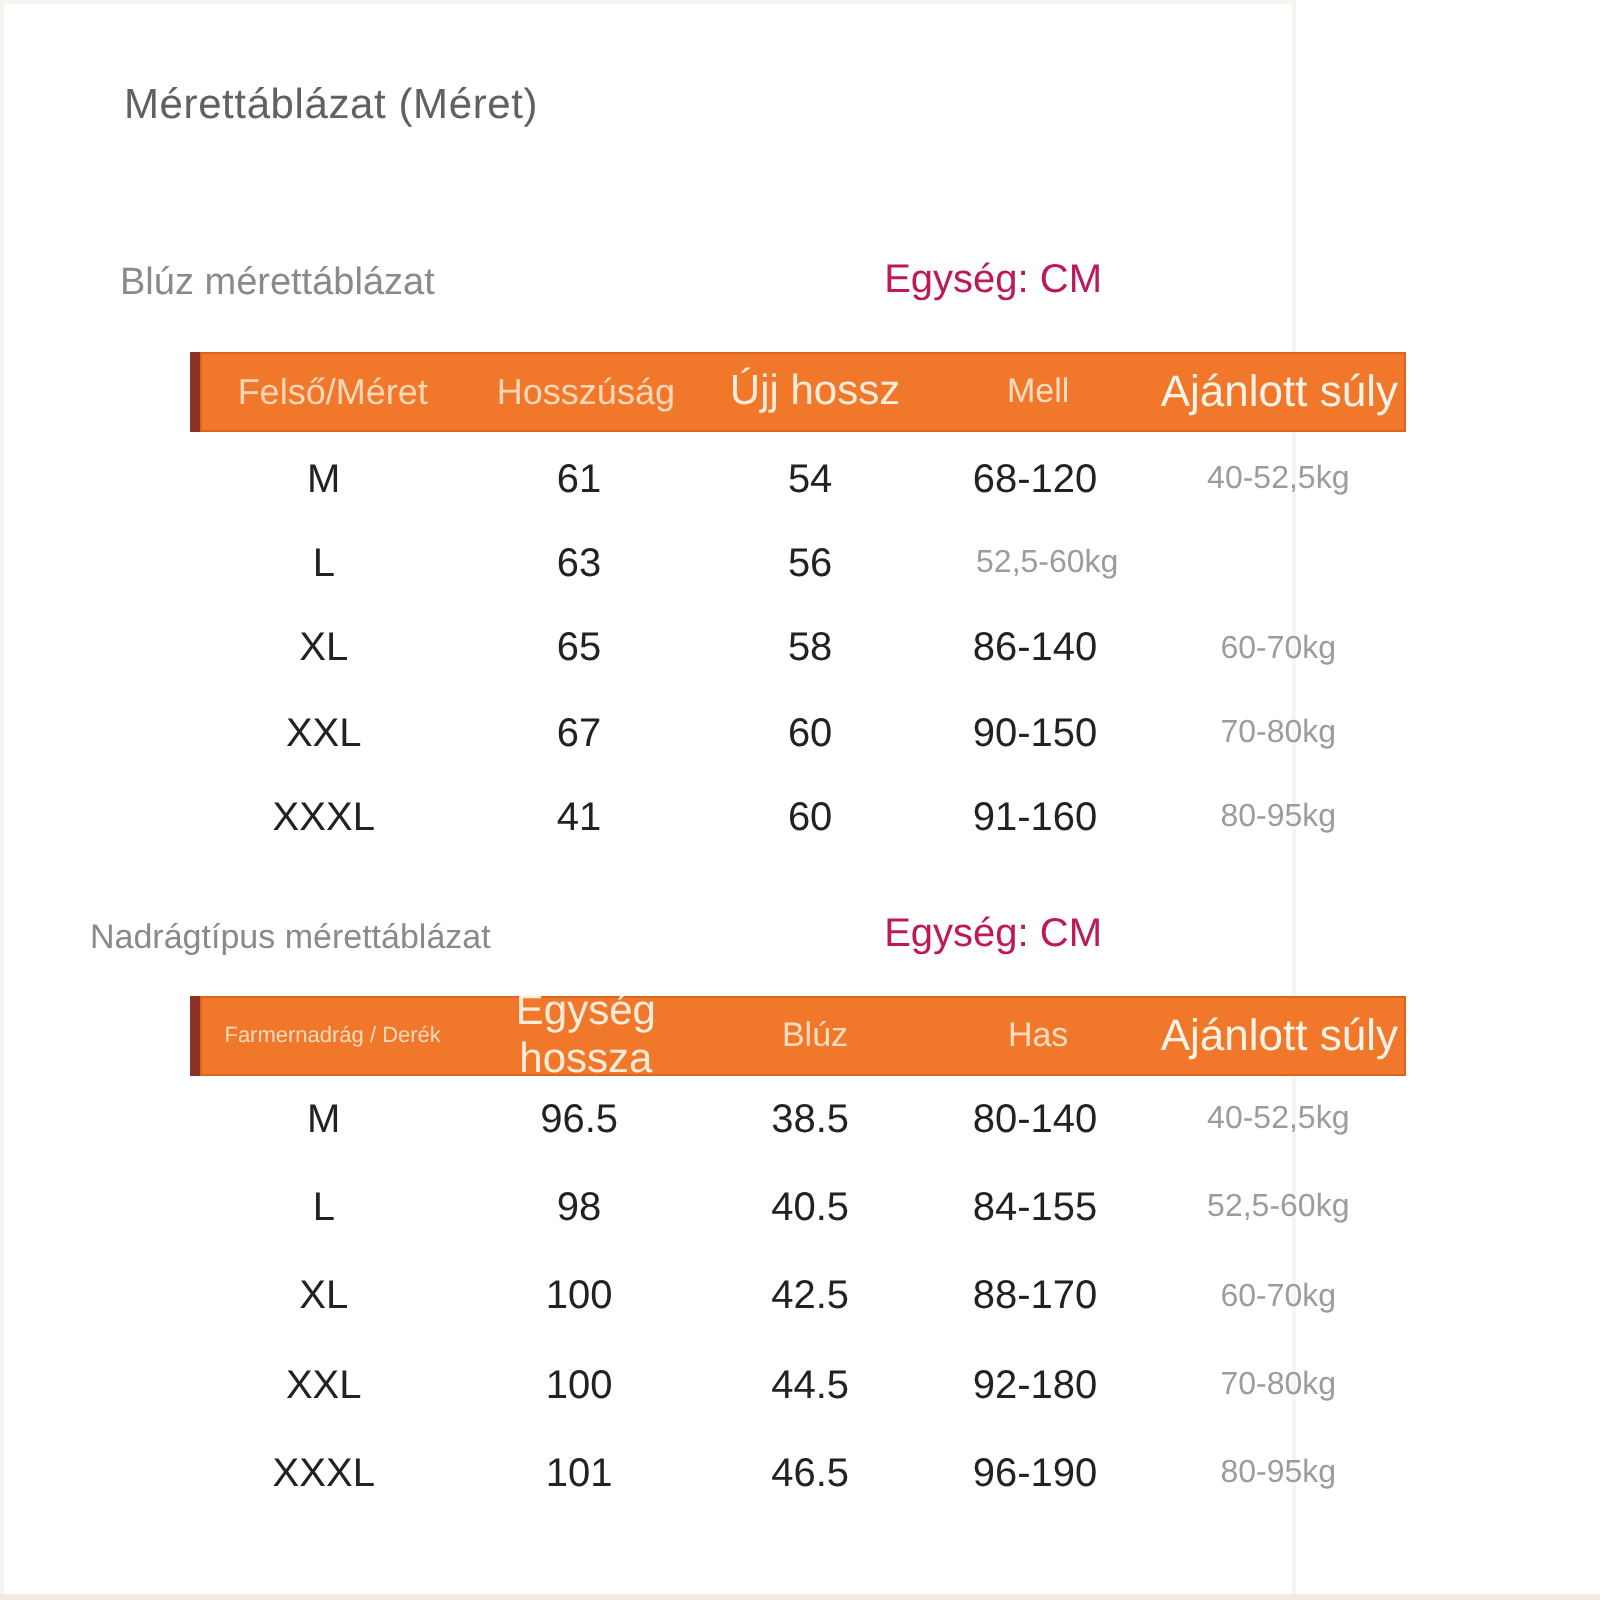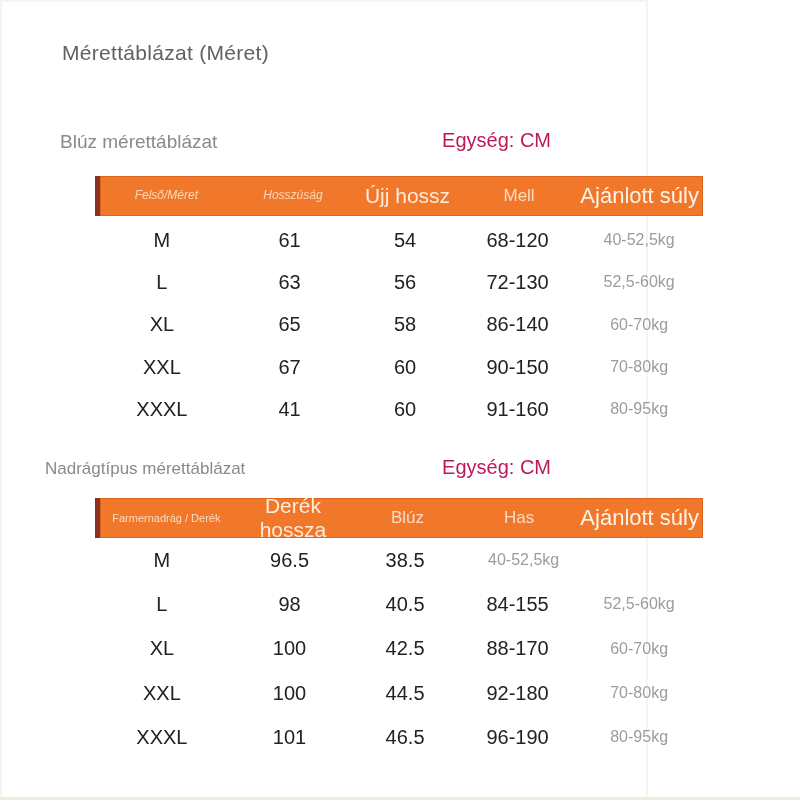--- a/index.html
+++ b/index.html
@@ -44,21 +44,21 @@
   }
   .thead1 { top:176px; }
   .thead2 { top:498px; }
 
   .c1 { width:22%; } .c2 { width:20%; } .c3 { width:18%; } .c4 { width:19%; } .c5 { width:21%; }
 
   .hc {
     text-align:center; line-height:1.12;
     overflow:visible;
   }
-  .h-sm   { font-size:12px; color:rgba(255,243,226,0.78);font-style:italic; }
+  .h-sm   { font-size:18px; color:rgba(255,243,226,0.78); }
   .h-xs   { font-size:11px; color:rgba(255,243,226,0.80); }
   .h-md   { font-size:17px; color:rgba(255,243,226,0.82); }
   .h-lg   { font-size:21px; color:rgba(255,248,238,0.90); }
   .h-xl   { font-size:22px; color:rgba(255,250,242,0.95); }
 
   .tbody { position:absolute; left:95px; width:608px; }
   .tbody1 { top:219px; }
   .tbody2 { top:538px; }
   .trow { display:flex; align-items:center; }
   .tbody1 .trow { height:42.3px; }
@@ -90,21 +90,20 @@
       <div class="tc c1 val">M</div>
       <div class="tc c2 val">61</div>
       <div class="tc c3 val">54</div>
       <div class="tc c4 val">68-120</div>
       <div class="tc c5 weight">40-52,5kg</div>
     </div>
     <div class="trow">
       <div class="tc c1 val">L</div>
       <div class="tc c2 val">63</div>
       <div class="tc c3 val">56</div>
-      <div class="tc c4 val">72-130</div>
       <div class="tc c5 weight">52,5-60kg</div>
     </div>
     <div class="trow">
       <div class="tc c1 val">XL</div>
       <div class="tc c2 val">65</div>
       <div class="tc c3 val">58</div>
       <div class="tc c4 val">86-140</div>
       <div class="tc c5 weight">60-70kg</div>
     </div>
     <div class="trow">
@@ -121,31 +120,32 @@
       <div class="tc c4 val">91-160</div>
       <div class="tc c5 weight">80-95kg</div>
     </div>
   </div>
 
   <div class="sec-label sec2-label">Nadrágtípus mérettáblázat</div>
   <div class="unit-label unit2">Egység: CM</div>
 
   <div class="thead thead2">
     <div class="hc c1 h-xs">Farmernadrág / Derék</div>
-    <div class="hc c2 h-lg">Derék hossza</div>
+    <div class="hc c2 h-lg">Egység hossza</div>
     <div class="hc c3 h-md">Blúz</div>
     <div class="hc c4 h-md">Has</div>
     <div class="hc c5 h-xl">Ajánlott súly</div>
   </div>
 
   <div class="tbody tbody2">
     <div class="trow">
       <div class="tc c1 val">M</div>
       <div class="tc c2 val">96.5</div>
       <div class="tc c3 val">38.5</div>
+      <div class="tc c4 val">80-140</div>
       <div class="tc c5 weight">40-52,5kg</div>
     </div>
     <div class="trow">
       <div class="tc c1 val">L</div>
       <div class="tc c2 val">98</div>
       <div class="tc c3 val">40.5</div>
       <div class="tc c4 val">84-155</div>
       <div class="tc c5 weight">52,5-60kg</div>
     </div>
     <div class="trow">

